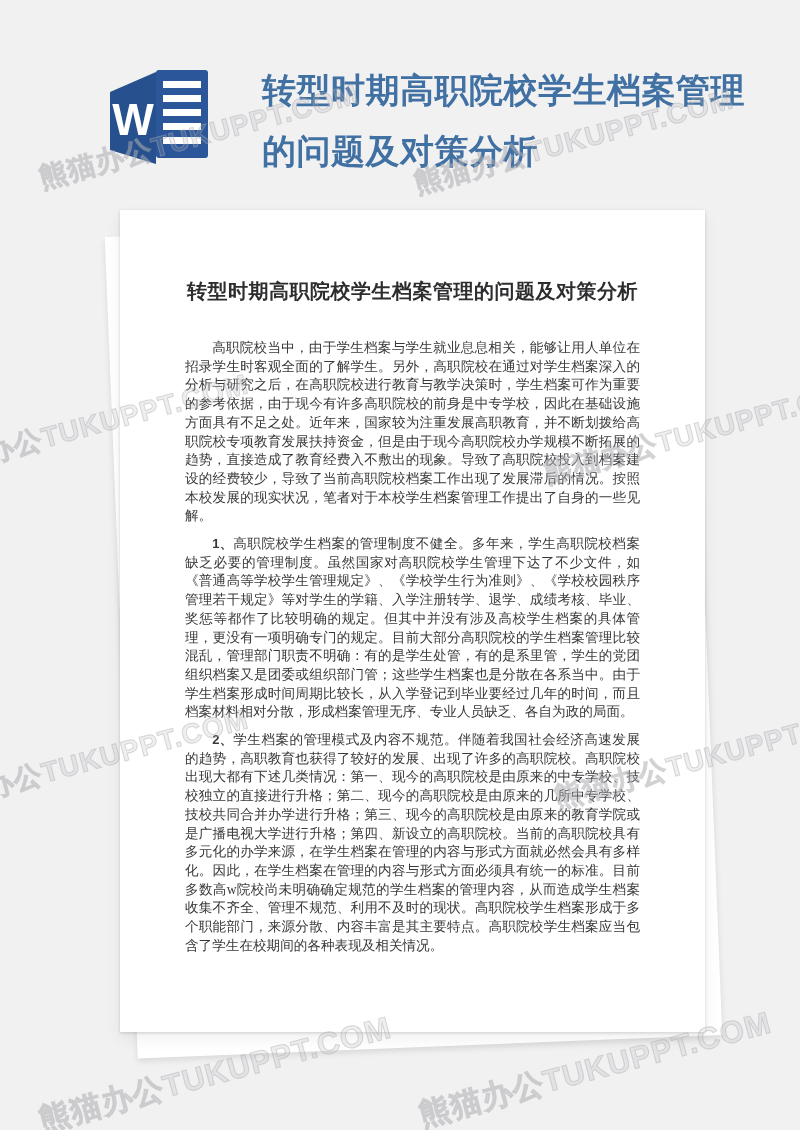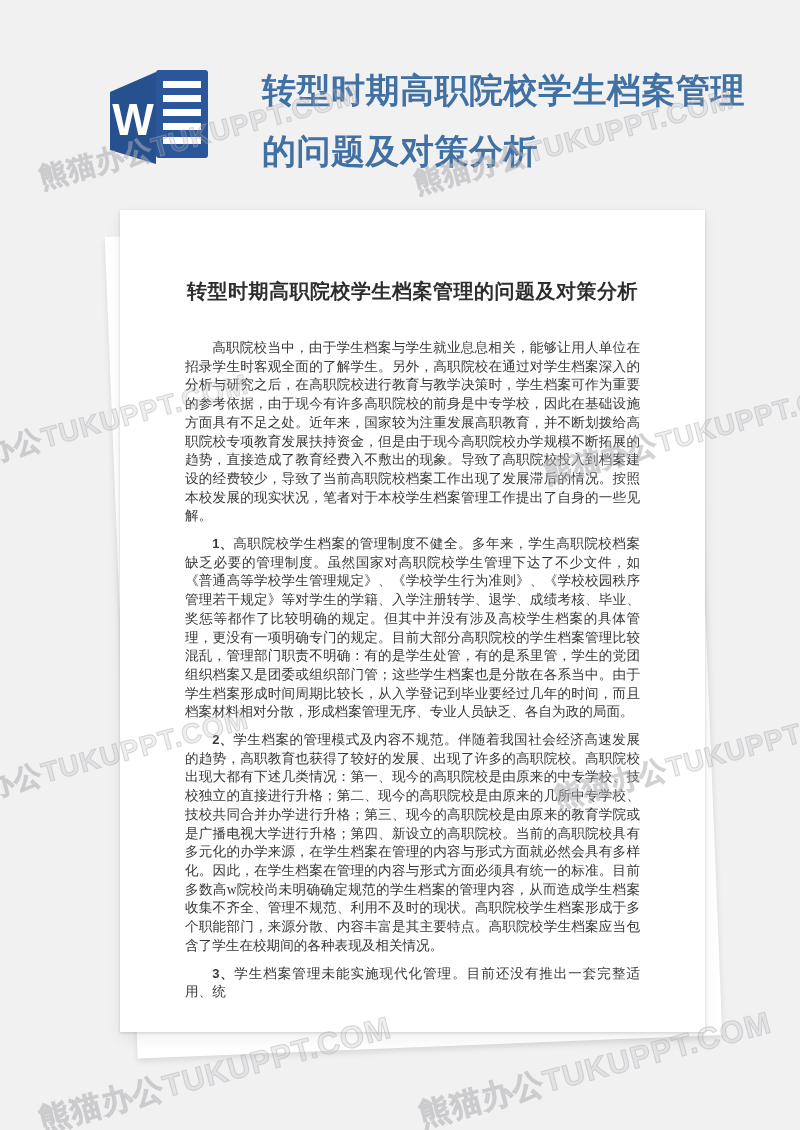--- a/index.html
+++ b/index.html
@@ -92,21 +92,20 @@
   <h1 class="header-title">转型时期高职院校学生档案管理的问题及对策分析</h1>
 
   <div class="paper back"></div>
 
   <div class="paper front">
     <h2 class="doc-title">转型时期高职院校学生档案管理的问题及对策分析</h2>
     <div class="doc-body" id="doc-body">
         <p>高职院校当中，由于学生档案与学生就业息息相关，能够让用人单位在招录学生时客观全面的了解学生。另外，高职院校在通过对学生档案深入的分析与研究之后，在高职院校进行教育与教学决策时，学生档案可作为重要的参考依据，由于现今有许多高职院校的前身是中专学校，因此在基础设施方面具有不足之处。近年来，国家较为注重发展高职教育，并不断划拨给高职院校专项教育发展扶持资金，但是由于现今高职院校办学规模不断拓展的趋势，直接造成了教育经费入不敷出的现象。导致了高职院校投入到档案建设的经费较少，导致了当前高职院校档案工作出现了发展滞后的情况。按照本校发展的现实状况，笔者对于本校学生档案管理工作提出了自身的一些见解。</p>
         <p><b class="lead">1、</b>高职院校学生档案的管理制度不健全。多年来，学生高职院校档案缺乏必要的管理制度。虽然国家对高职院校学生管理下达了不少文件，如《普通高等学校学生管理规定》、《学校学生行为准则》、《学校校园秩序管理若干规定》等对学生的学籍、入学注册转学、退学、成绩考核、毕业、奖惩等都作了比较明确的规定。但其中并没有涉及高校学生档案的具体管理，更没有一项明确专门的规定。目前大部分高职院校的学生档案管理比较混乱，管理部门职责不明确：有的是学生处管，有的是系里管，学生的党团组织档案又是团委或组织部门管；这些学生档案也是分散在各系当中。由于学生档案形成时间周期比较长，从入学登记到毕业要经过几年的时间，而且档案材料相对分散，形成档案管理无序、专业人员缺乏、各自为政的局面。</p>
         <p><b class="lead">2、</b>学生档案的管理模式及内容不规范。伴随着我国社会经济高速发展的趋势，高职教育也获得了较好的发展、出现了许多的高职院校。高职院校出现大都有下述几类情况：第一、现今的高职院校是由原来的中专学校、技校独立的直接进行升格；第二、现今的高职院校是由原来的几所中专学校、技校共同合并办学进行升格；第三、现今的高职院校是由原来的教育学院或是广播电视大学进行升格；第四、新设立的高职院校。当前的高职院校具有多元化的办学来源，在学生档案在管理的内容与形式方面就必然会具有多样化。因此，在学生档案在管理的内容与形式方面必须具有统一的标准。目前多数高w院校尚未明确确定规范的学生档案的管理内容，从而造成学生档案收集不齐全、管理不规范、利用不及时的现状。高职院校学生档案形成于多个职能部门，来源分散、内容丰富是其主要特点。高职院校学生档案应当包含了学生在校期间的各种表现及相关情况。</p>
-        <p><b class="lead">3、</b>学生档案管理未能实施现代化管理。目前还没有推出一套完整适用、统</p>
       </div>
   </div>
 
   <div>
     <span class="wm wmA">熊猫办公TUKUPPT.COM</span>
     <span class="wm wmB">熊猫办公TUKUPPT.COM</span>
     <span class="wm wmC">熊猫办公TUKUPPT.COM</span>
     <span class="wm wmD">熊猫办公TUKUPPT.COM</span>
     <span class="wm wmE">熊猫办公TUKUPPT.COM</span>
     <span class="wm wmF">熊猫办公TUKUPPT.COM</span>

